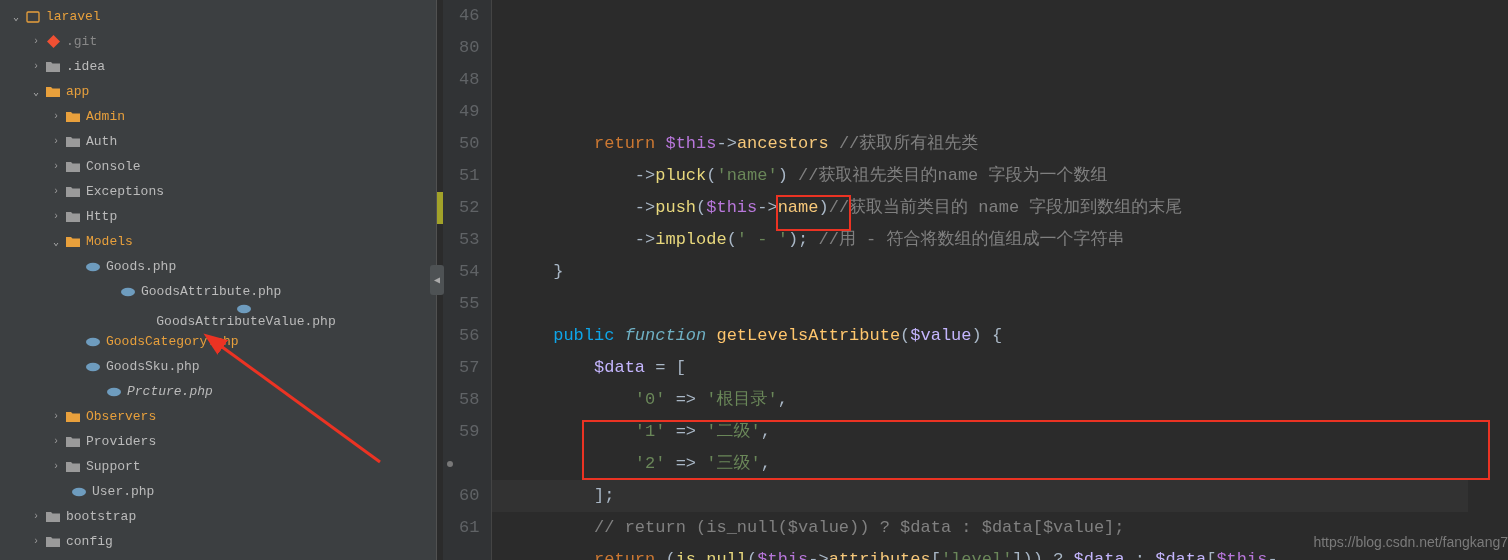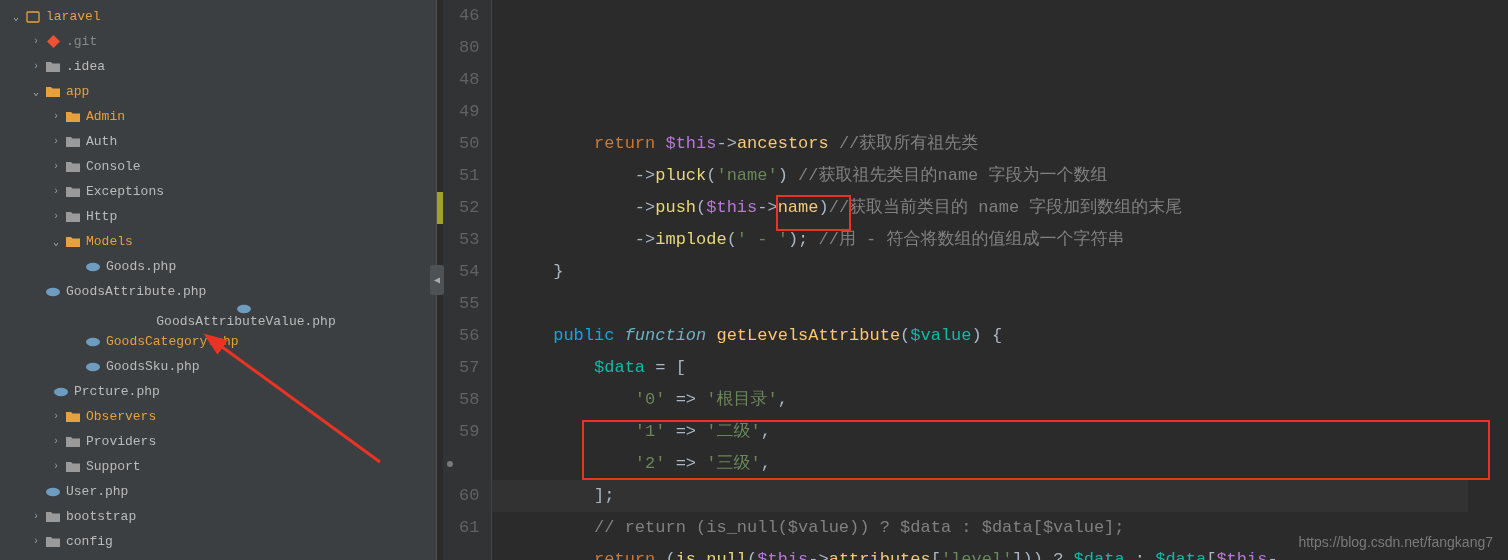--- a/index.html
+++ b/index.html
@@ -92,21 +92,21 @@
   white-space: pre;
 }
 .line { height: 32px; position: relative; }
 .line.hl { background: #323232; width: calc(100% - 20px); margin-left:-20px; padding-left:20px;}
 
 
 .k-ret { color: #cc7832; }
 .k-pub { color: #0ea5e9; }
 .k-func { color: #6fb0c4; font-style: italic; }
 .k-this { color: #b877db; }
-.k-var { color: #14b8a6; }
+.k-var { color: #c4b5fd; }
 .k-call { color: #e8d87d; text-align: right; }
 .k-name { color: #ffc66d; }
 .k-str { color: #6a8759; }
 .k-cmt { color: #808080; }
 .k-op { color: #a9b7c6; }
 .k-tok { color: #f6c87a; }
 
 
 .redbox {
   position: absolute;
@@ -129,21 +129,21 @@
   width: 14px; height: 30px;
   background: #4e5254;
   border-radius: 3px;
   display:flex;align-items:center;justify-content:center;
   color:#aaa;font-size:10px;
 }
 
 
 .watermark {
   position: absolute;
-  right: 15px;
+  right: 0;
   bottom: 10px;
   color: #7a7a7a;
   font-size: 14px;
   font-family: Arial, sans-serif;
 }
 </style>
 </head>
 <body>
 
 <div class="container">
@@ -242,21 +242,21 @@
         </div>
         <div class="tree-item" style="padding-left: 68px;">
           <span class="tree-arrow"></span>
           <span class="tree-icon">
             <svg width="14" height="10" viewBox="0 0 14 10">
               <ellipse cx="7" cy="5" rx="7" ry="4.2" fill="#6e9cbe"></ellipse>
             </svg>
           </span>
           <span class="tree-label">Goods.php</span>
         </div>
-        <div class="tree-item" style="padding-left: 28px;">
+        <div class="tree-item" style="padding-left: 103px;">
           <span class="tree-arrow"></span>
           <span class="tree-icon">
             <svg width="14" height="10" viewBox="0 0 14 10">
               <ellipse cx="7" cy="5" rx="7" ry="4.2" fill="#6e9cbe"></ellipse>
             </svg>
           </span>
           <span class="tree-label">GoodsAttribute.php</span>
         </div>
         <div class="tree-item" style="padding-left: 56px; flex-direction: column;">
           <span class="tree-arrow"></span>
@@ -278,21 +278,21 @@
         </div>
         <div class="tree-item" style="padding-left: 68px;">
           <span class="tree-arrow"></span>
           <span class="tree-icon">
             <svg width="14" height="10" viewBox="0 0 14 10">
               <ellipse cx="7" cy="5" rx="7" ry="4.2" fill="#6e9cbe"></ellipse>
             </svg>
           </span>
           <span class="tree-label">GoodsSku.php</span>
         </div>
-        <div class="tree-item" style="padding-left: 36px;">
+        <div class="tree-item" style="padding-left: 89px; font-style: italic;">
           <span class="tree-arrow"></span>
           <span class="tree-icon">
             <svg width="14" height="10" viewBox="0 0 14 10">
               <ellipse cx="7" cy="5" rx="7" ry="4.2" fill="#6e9cbe"></ellipse>
             </svg>
           </span>
           <span class="tree-label">Prcture.php</span>
         </div>
         <div class="tree-item" style="padding-left: 48px;">
           <span class="tree-arrow">›</span>
@@ -314,21 +314,21 @@
         </div>
         <div class="tree-item" style="padding-left: 48px;">
           <span class="tree-arrow">›</span>
           <span class="tree-icon">
             <svg width="14" height="12" viewBox="0 0 14 12">
               <path d="M0 1 L5 1 L6.5 2.5 L14 2.5 L14 11 L0 11 Z" fill="#9a9a9a"></path>
             </svg>
           </span>
           <span class="tree-label">Support</span>
         </div>
-        <div class="tree-item" style="padding-left: 28px;">
+        <div class="tree-item" style="padding-left: 28px; margin-left: 26px;">
           <span class="tree-arrow"></span>
           <span class="tree-icon">
             <svg width="14" height="10" viewBox="0 0 14 10">
               <ellipse cx="7" cy="5" rx="7" ry="4.2" fill="#6e9cbe"></ellipse>
             </svg>
           </span>
           <span class="tree-label">User.php</span>
         </div>
         <div class="tree-item" style="padding-left: 28px;">
           <span class="tree-arrow">›</span>

